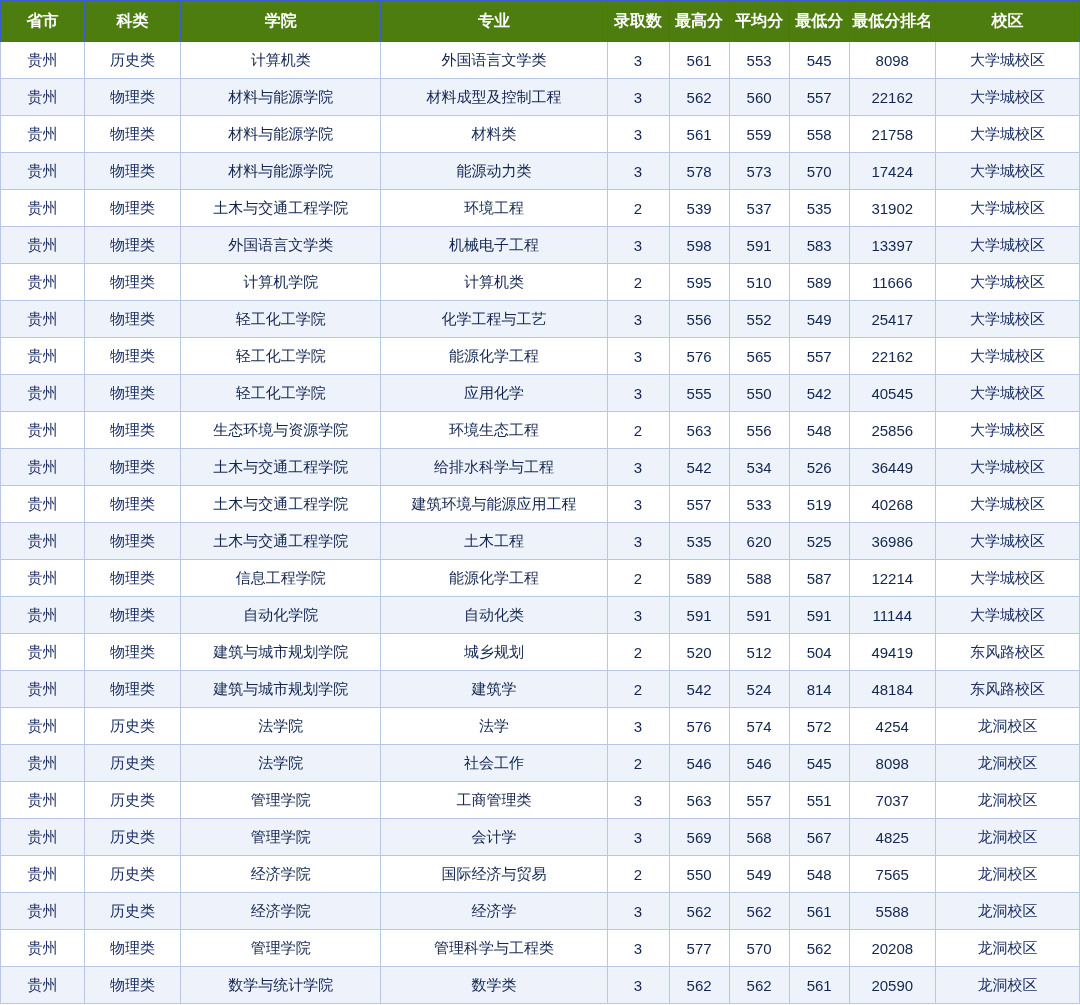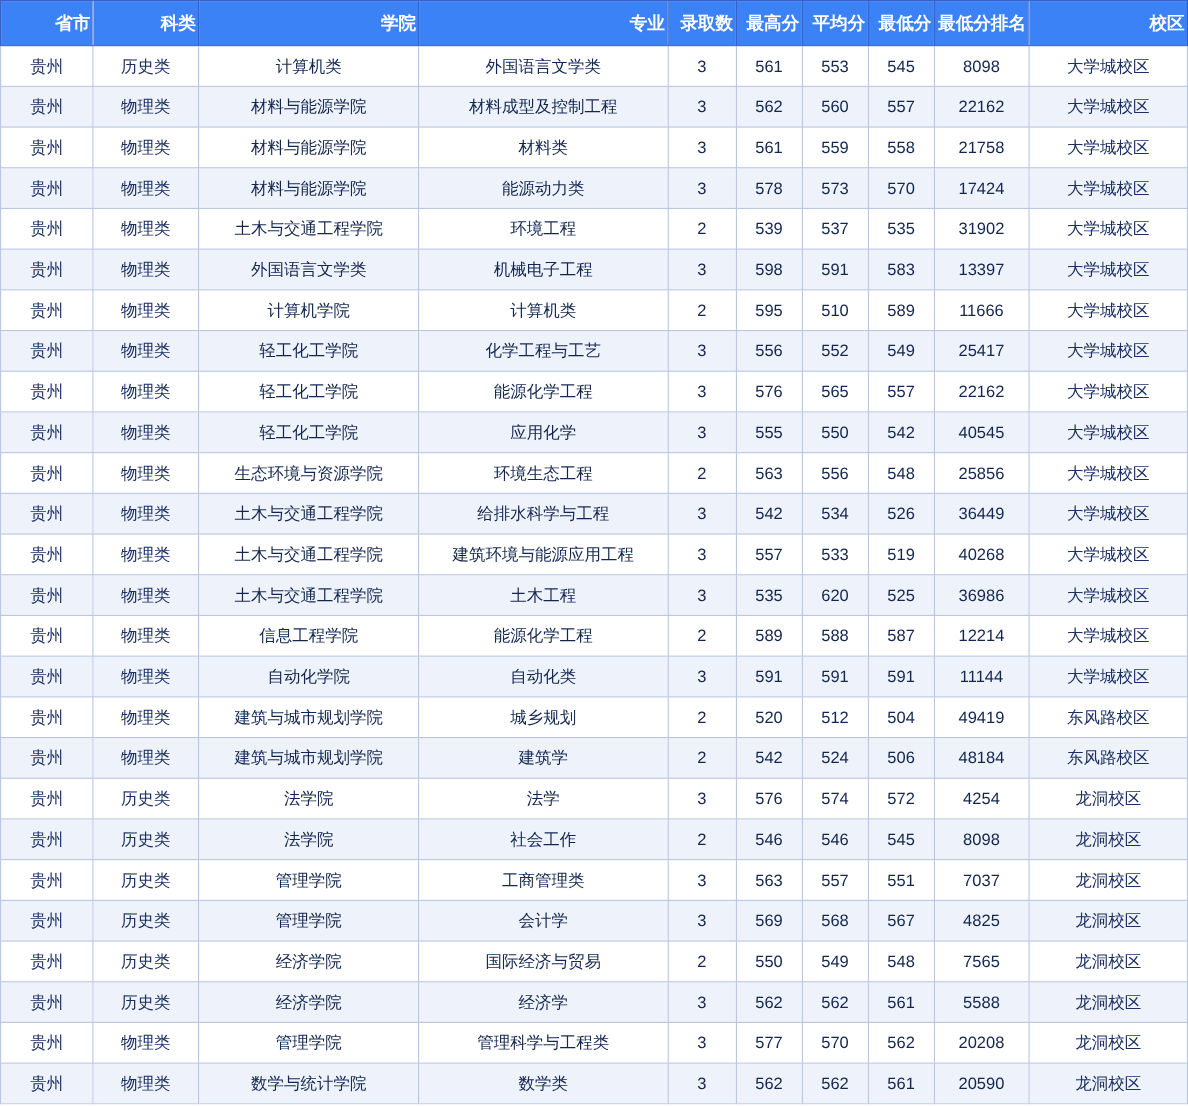--- a/index.html
+++ b/index.html
@@ -22,27 +22,26 @@
     border: 1px solid #b9c6e4;
     text-align: center;
     vertical-align: middle;
     font-size: 15px;
     height: 36px;
     padding: 0 2px;
     overflow: hidden;
     white-space: nowrap;
   }
   table.admission-table thead th {
-    background: #3b82f6;
+    background: #4d7c0f;
     color: #ffffff;
     font-weight: bold;
     font-size: 16px;
     height: 40px;
     border: 1px solid #3960c8;
-    text-align: right;
   }
   table.admission-table tbody tr.row-even td {
     background: #ffffff;
   }
   table.admission-table tbody tr.row-odd td {
     background: #eef2fb;
   }
   table.admission-table tbody td.cell-province,
   table.admission-table tbody td.cell-category,
   table.admission-table tbody td.cell-campus {
@@ -307,21 +306,21 @@
         <td class="cell-campus">东风路校区</td>
       </tr>
       <tr class="row-odd">
         <td class="cell-province">贵州</td>
         <td class="cell-category">物理类</td>
         <td class="cell-college">建筑与城市规划学院</td>
         <td class="cell-major">建筑学</td>
         <td class="cell-num">2</td>
         <td class="cell-max">542</td>
         <td class="cell-avg">524</td>
-        <td class="cell-min">506</td>
+        <td class="cell-min">814</td>
         <td class="cell-rank">48184</td>
         <td class="cell-campus">东风路校区</td>
       </tr>
       <tr class="row-even">
         <td class="cell-province">贵州</td>
         <td class="cell-category">历史类</td>
         <td class="cell-college">法学院</td>
         <td class="cell-major">法学</td>
         <td class="cell-num">3</td>
         <td class="cell-max">576</td>

